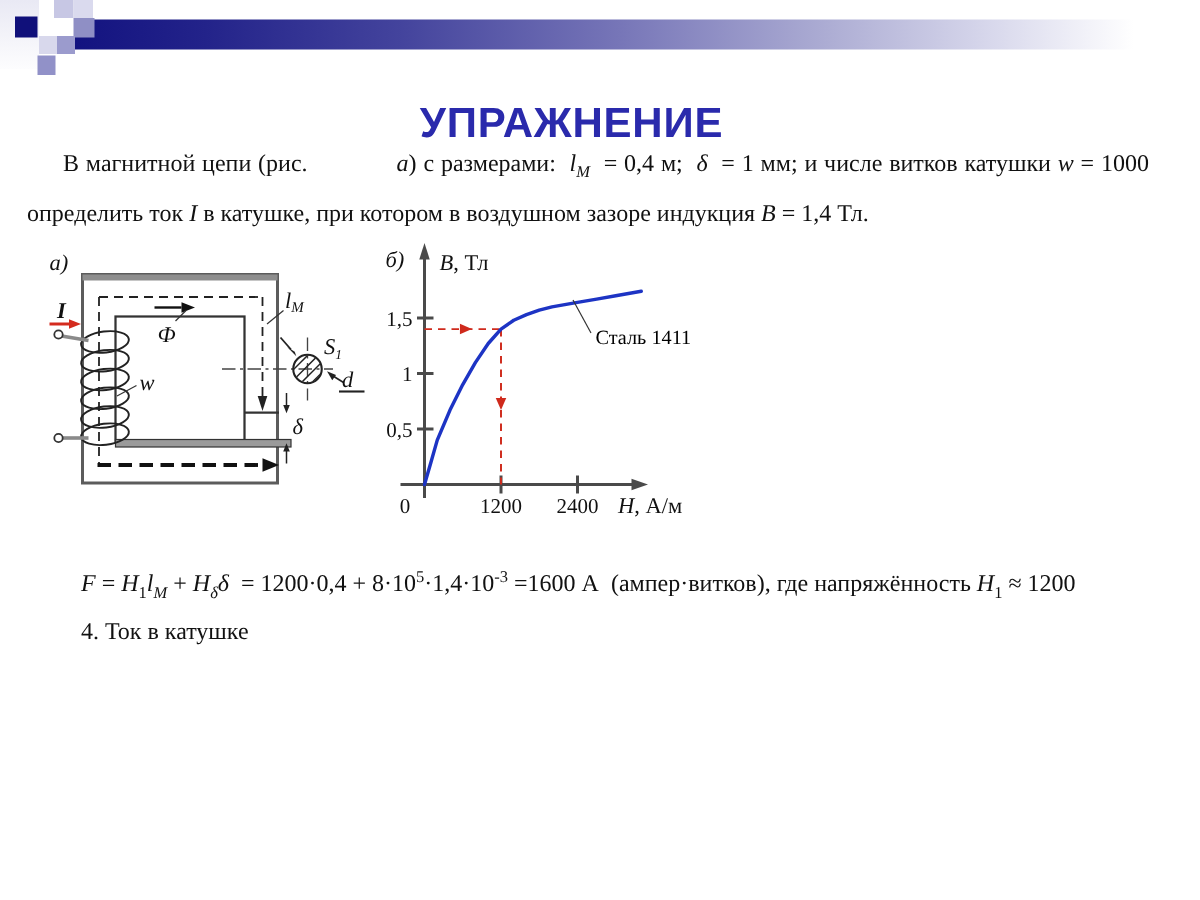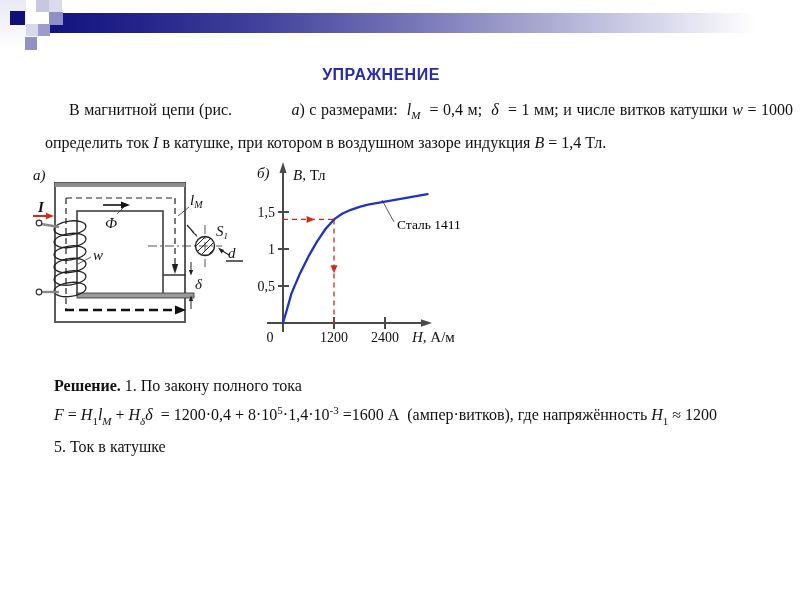--- a/index.html
+++ b/index.html
@@ -13,22 +13,22 @@
   #sq-dark{left:10px;top:11px;width:15px;height:14px;background:#10107a;}
   #sq-1{left:36px;top:0;width:13px;height:12px;background:#c7c7e4;}
   #sq-2{left:49px;top:0;width:13px;height:12px;background:#dadaee;}
   #sq-3{left:49px;top:12px;width:14px;height:13px;background:#8f8fc5;}
   #sq-4{left:26px;top:24px;width:12px;height:12px;background:#d8d8ec;}
   #sq-5{left:38px;top:24px;width:12px;height:12px;background:#9b9bcd;}
   #sq-6{left:25px;top:37px;width:12px;height:13px;background:#9191c8;}
 
   #title{position:absolute;left:0;top:66px;width:800px;padding-right:38px;box-sizing:border-box;
     text-align:center;font-family:"Liberation Sans",sans-serif;font-weight:bold;
-    font-size:16px;letter-spacing:.5px;color:#2a2aac;}
-  #problem{position:absolute;left:45px;top:96px;width:748px;font-size:16px;line-height:27px;
+    font-size:28px;letter-spacing:.5px;color:#2a2aac;}
+  #problem{position:absolute;left:18px;top:96px;width:748px;font-size:16px;line-height:27px;
     text-align:justify;text-indent:24px;}
   #solution{position:absolute;left:30px;top:373px;width:765px;font-size:16px;line-height:25.3px;}
   #solution p{margin:0;white-space:nowrap;}
   .ind{text-indent:24px;}
   sub{font-size:11px;} sup{font-size:11px;}
 
   svg{position:absolute;overflow:visible;}
   #fig-a{left:25px;top:158px;}
   #fig-b{left:255px;top:160px;}
   .ser{font-family:"Liberation Serif",serif;}
@@ -156,17 +156,16 @@
         <polygon points="51.620000000000005,55.900000000000006 51.620000000000005,62.900000000000006 59.620000000000005,59.400000000000006" fill="#cf2a1c"></polygon>
         <polygon points="75.5,105.272 82.5,105.272 79,113.272" fill="#cf2a1c"></polygon>
         <path d="M28.0,163.0 L32.3,148.2 L36.5,133.4 L45.0,113.4 L53.5,96.4 L62.0,81.6 L70.5,69.0 L79.0,59.4 L87.5,53.5 L96.0,49.8 L104.5,46.8 L113.0,44.6 L121.5,43.1 L130.0,41.6 L142.8,39.4 L155.5,37.2 L172.5,34.2" fill="none" stroke="#1d34c4" stroke-width="2.3" stroke-linecap="round" stroke-linejoin="round"></path>
       </g>
 
     <line x1="139" y1="62" x2="127" y2="40" stroke="#333" stroke-width="0.8"></line>
     <text class="ser" x="142" y="69" font-size="13.5">Сталь 1411</text>
   </svg>
 
   <div id="solution">
-    <p class="ind"><b>Решение.</b> 1. По закону полного тока</p>
     <p class="ind"><i>F</i> = <i>H</i><sub>1</sub><i>l</i><sub><i>M</i></sub> + <i>H</i><sub><i>δ</i></sub><i>δ</i>&nbsp; = 1200·0,4 + 8·10<sup>5</sup>·1,4·10<sup>-3</sup> =1600 А&nbsp; (ампер·витков), где напряжённость <i>H</i><sub>1</sub> ≈ 1200</p>
-    <p class="ind">5. Ток в катушке</p>
+    <p class="ind">4. Ток в катушке</p>
   </div>
 </div>
 
 </body></html>

